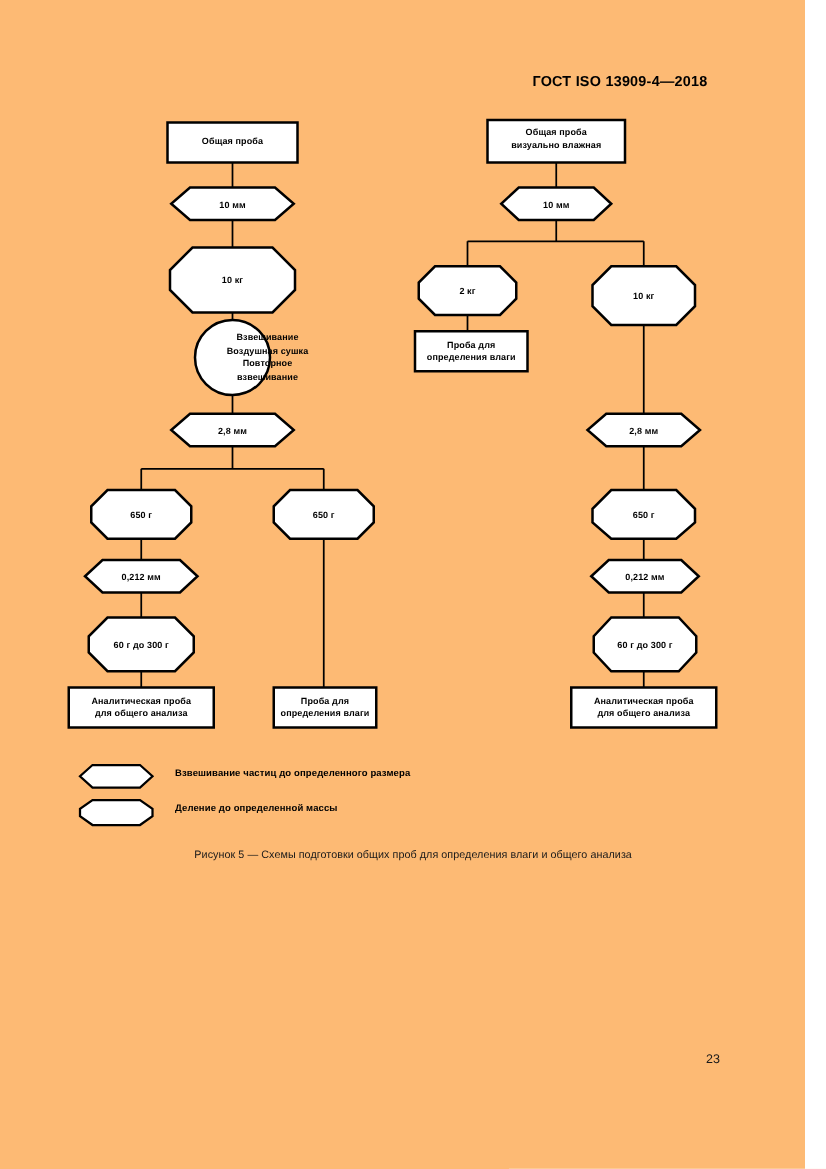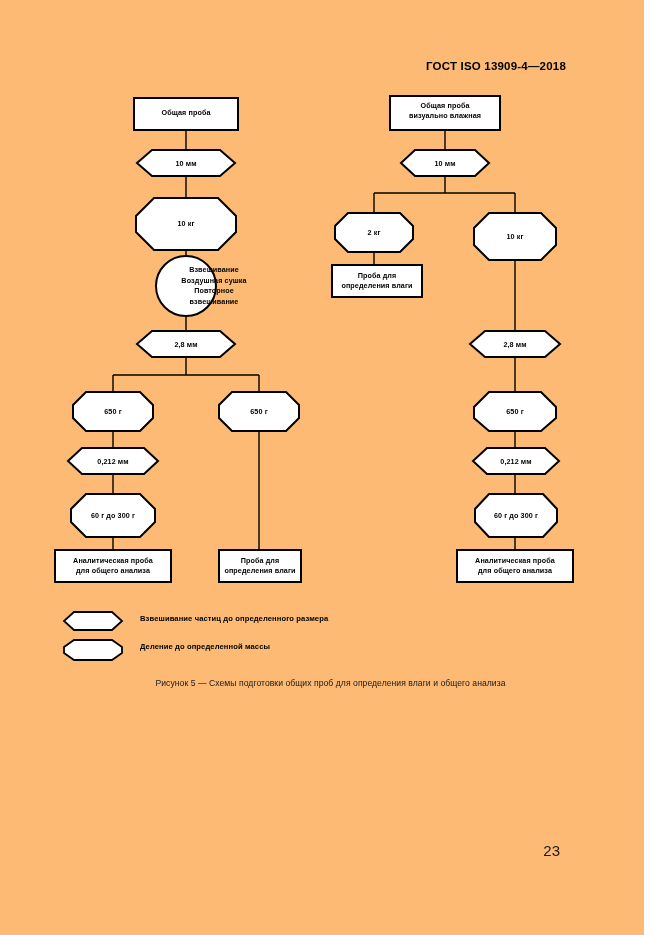--- a/index.html
+++ b/index.html
@@ -93,23 +93,23 @@
     width: 661px;
     text-align: center;
     font-size: 8.6px;
     color: #1a1a1a;
     letter-spacing: 0.05px;
   }
 
   
   .page-number {
     position: absolute;
-    right: 84px;
+    right: 68px;
     top: 842px;
-    font-size: 15px;
+    font-size: 10px;
     color: #1a1a1a;
   }
 </style>
 </head>
 <body>
 
 <div class="page">
 
   <div class="doc-header">ГОСТ ISO 13909-4—2018</div>
 

